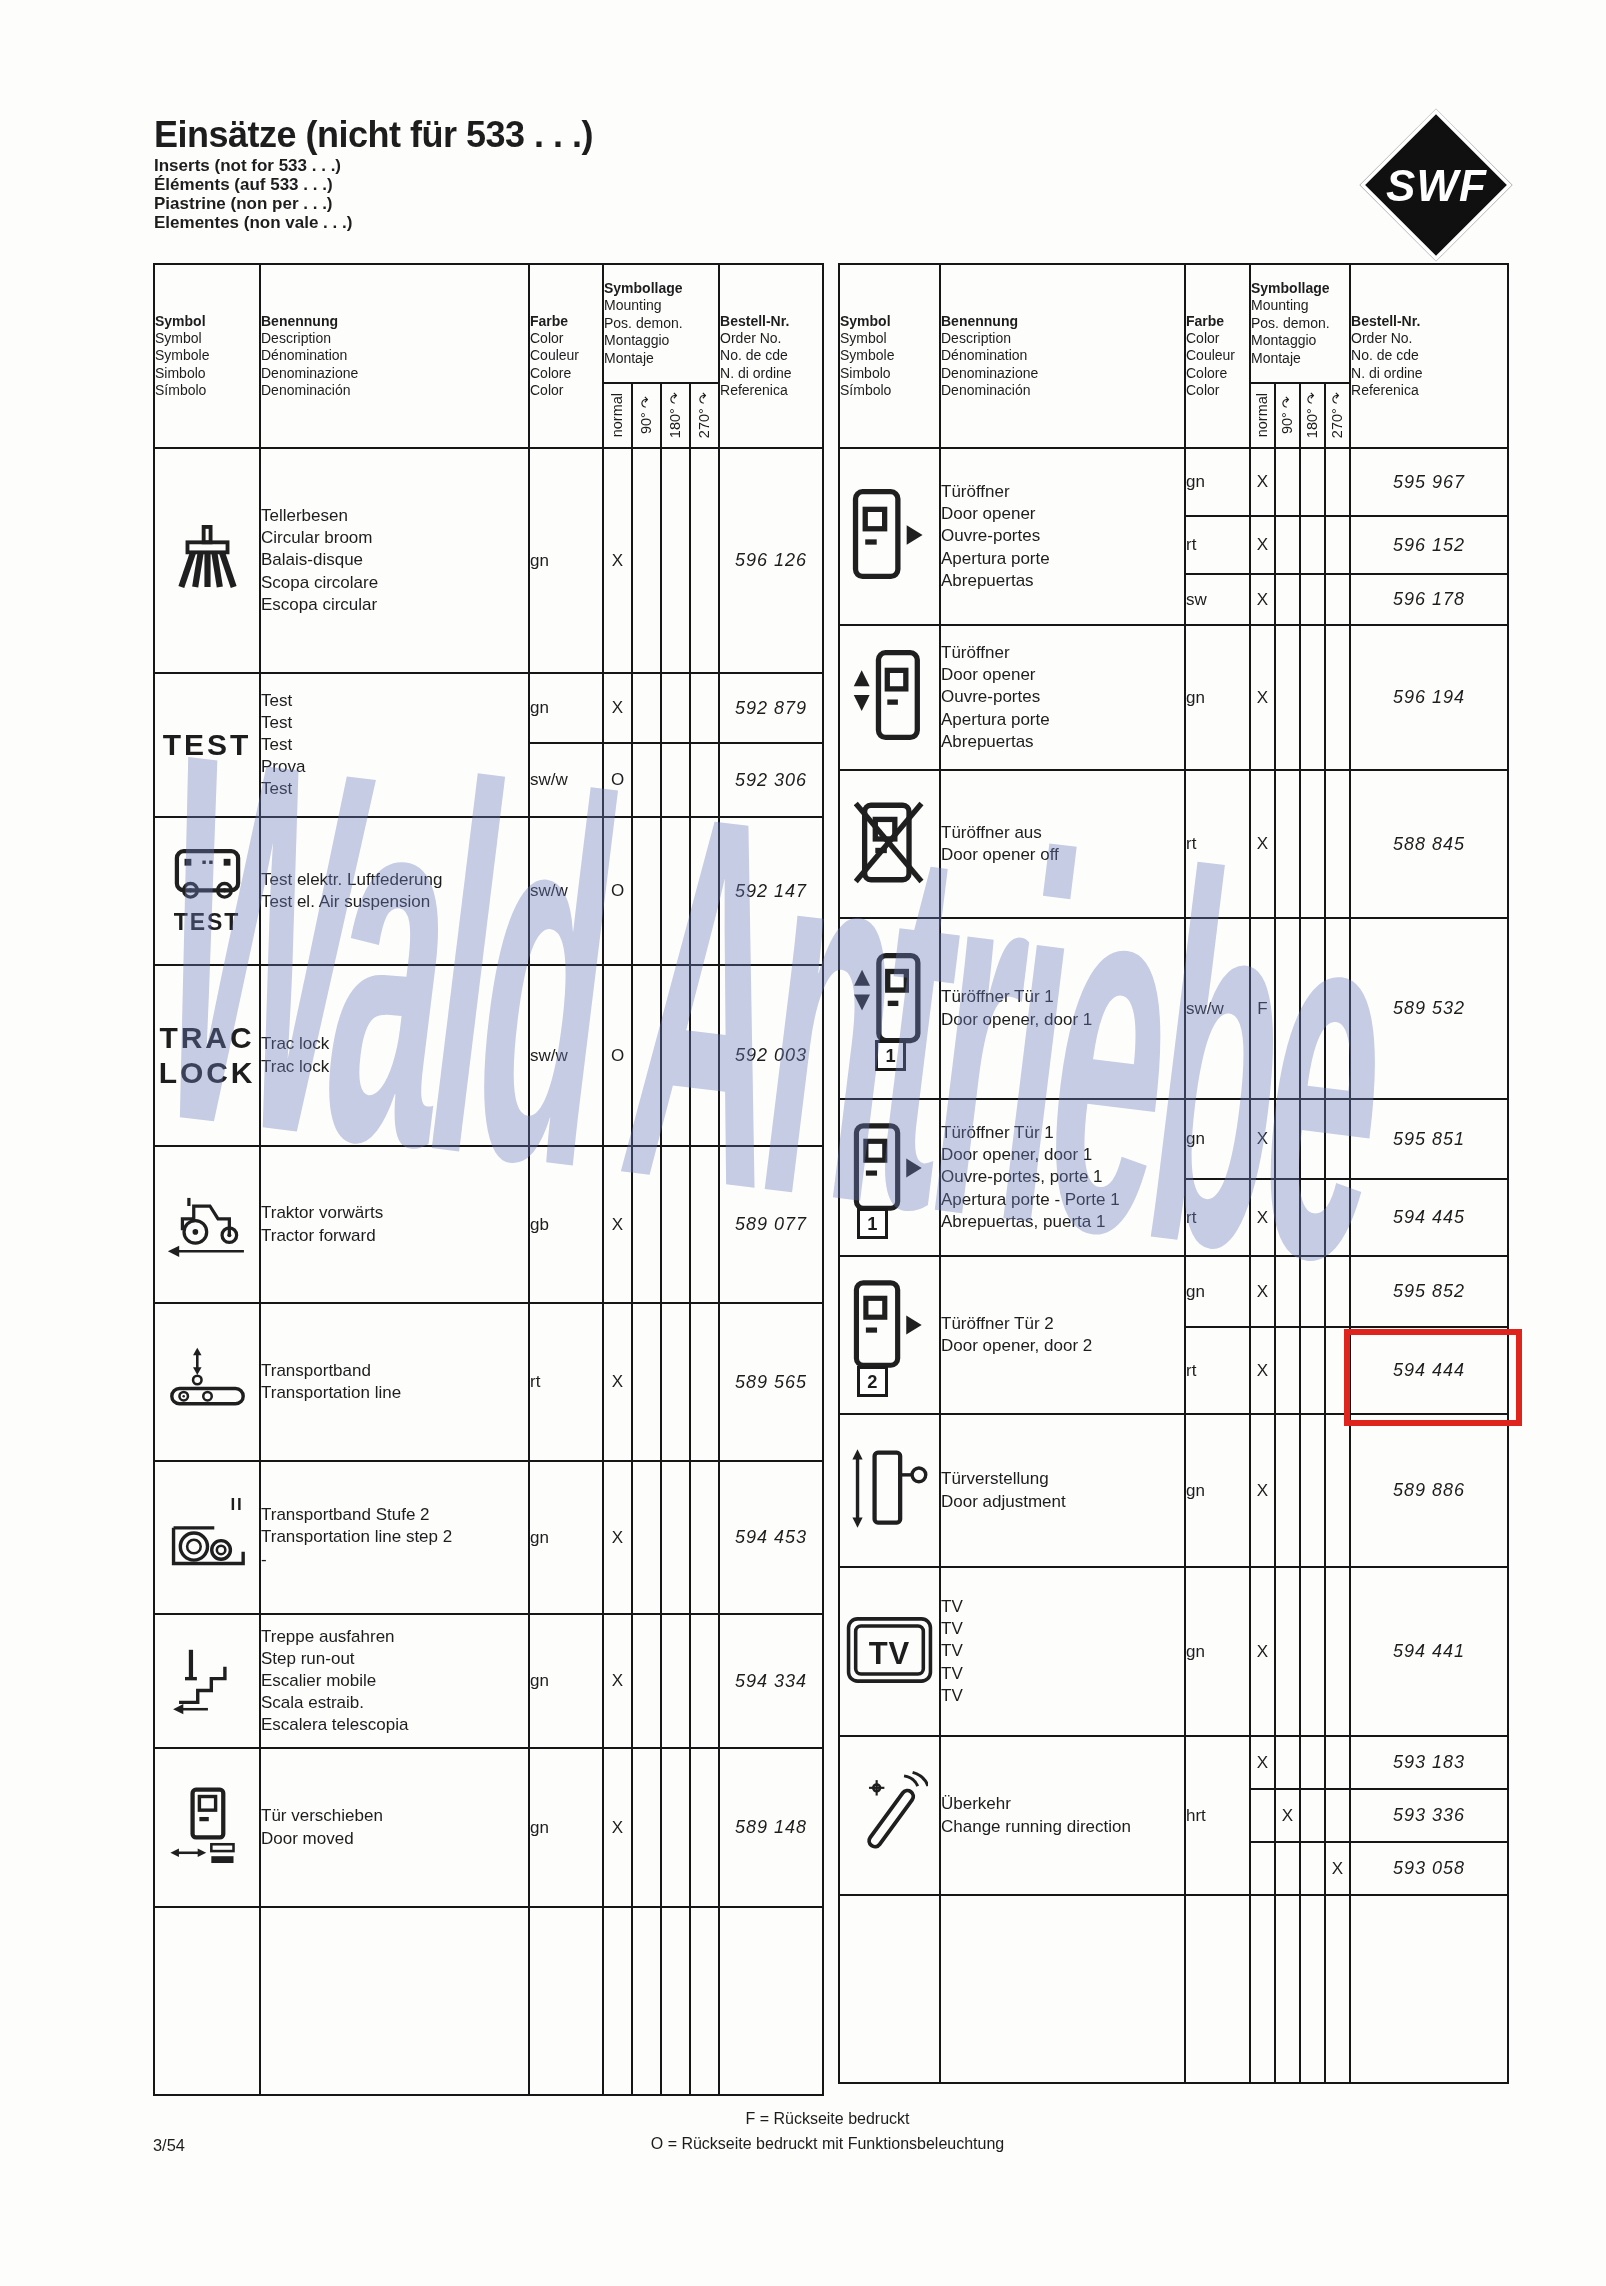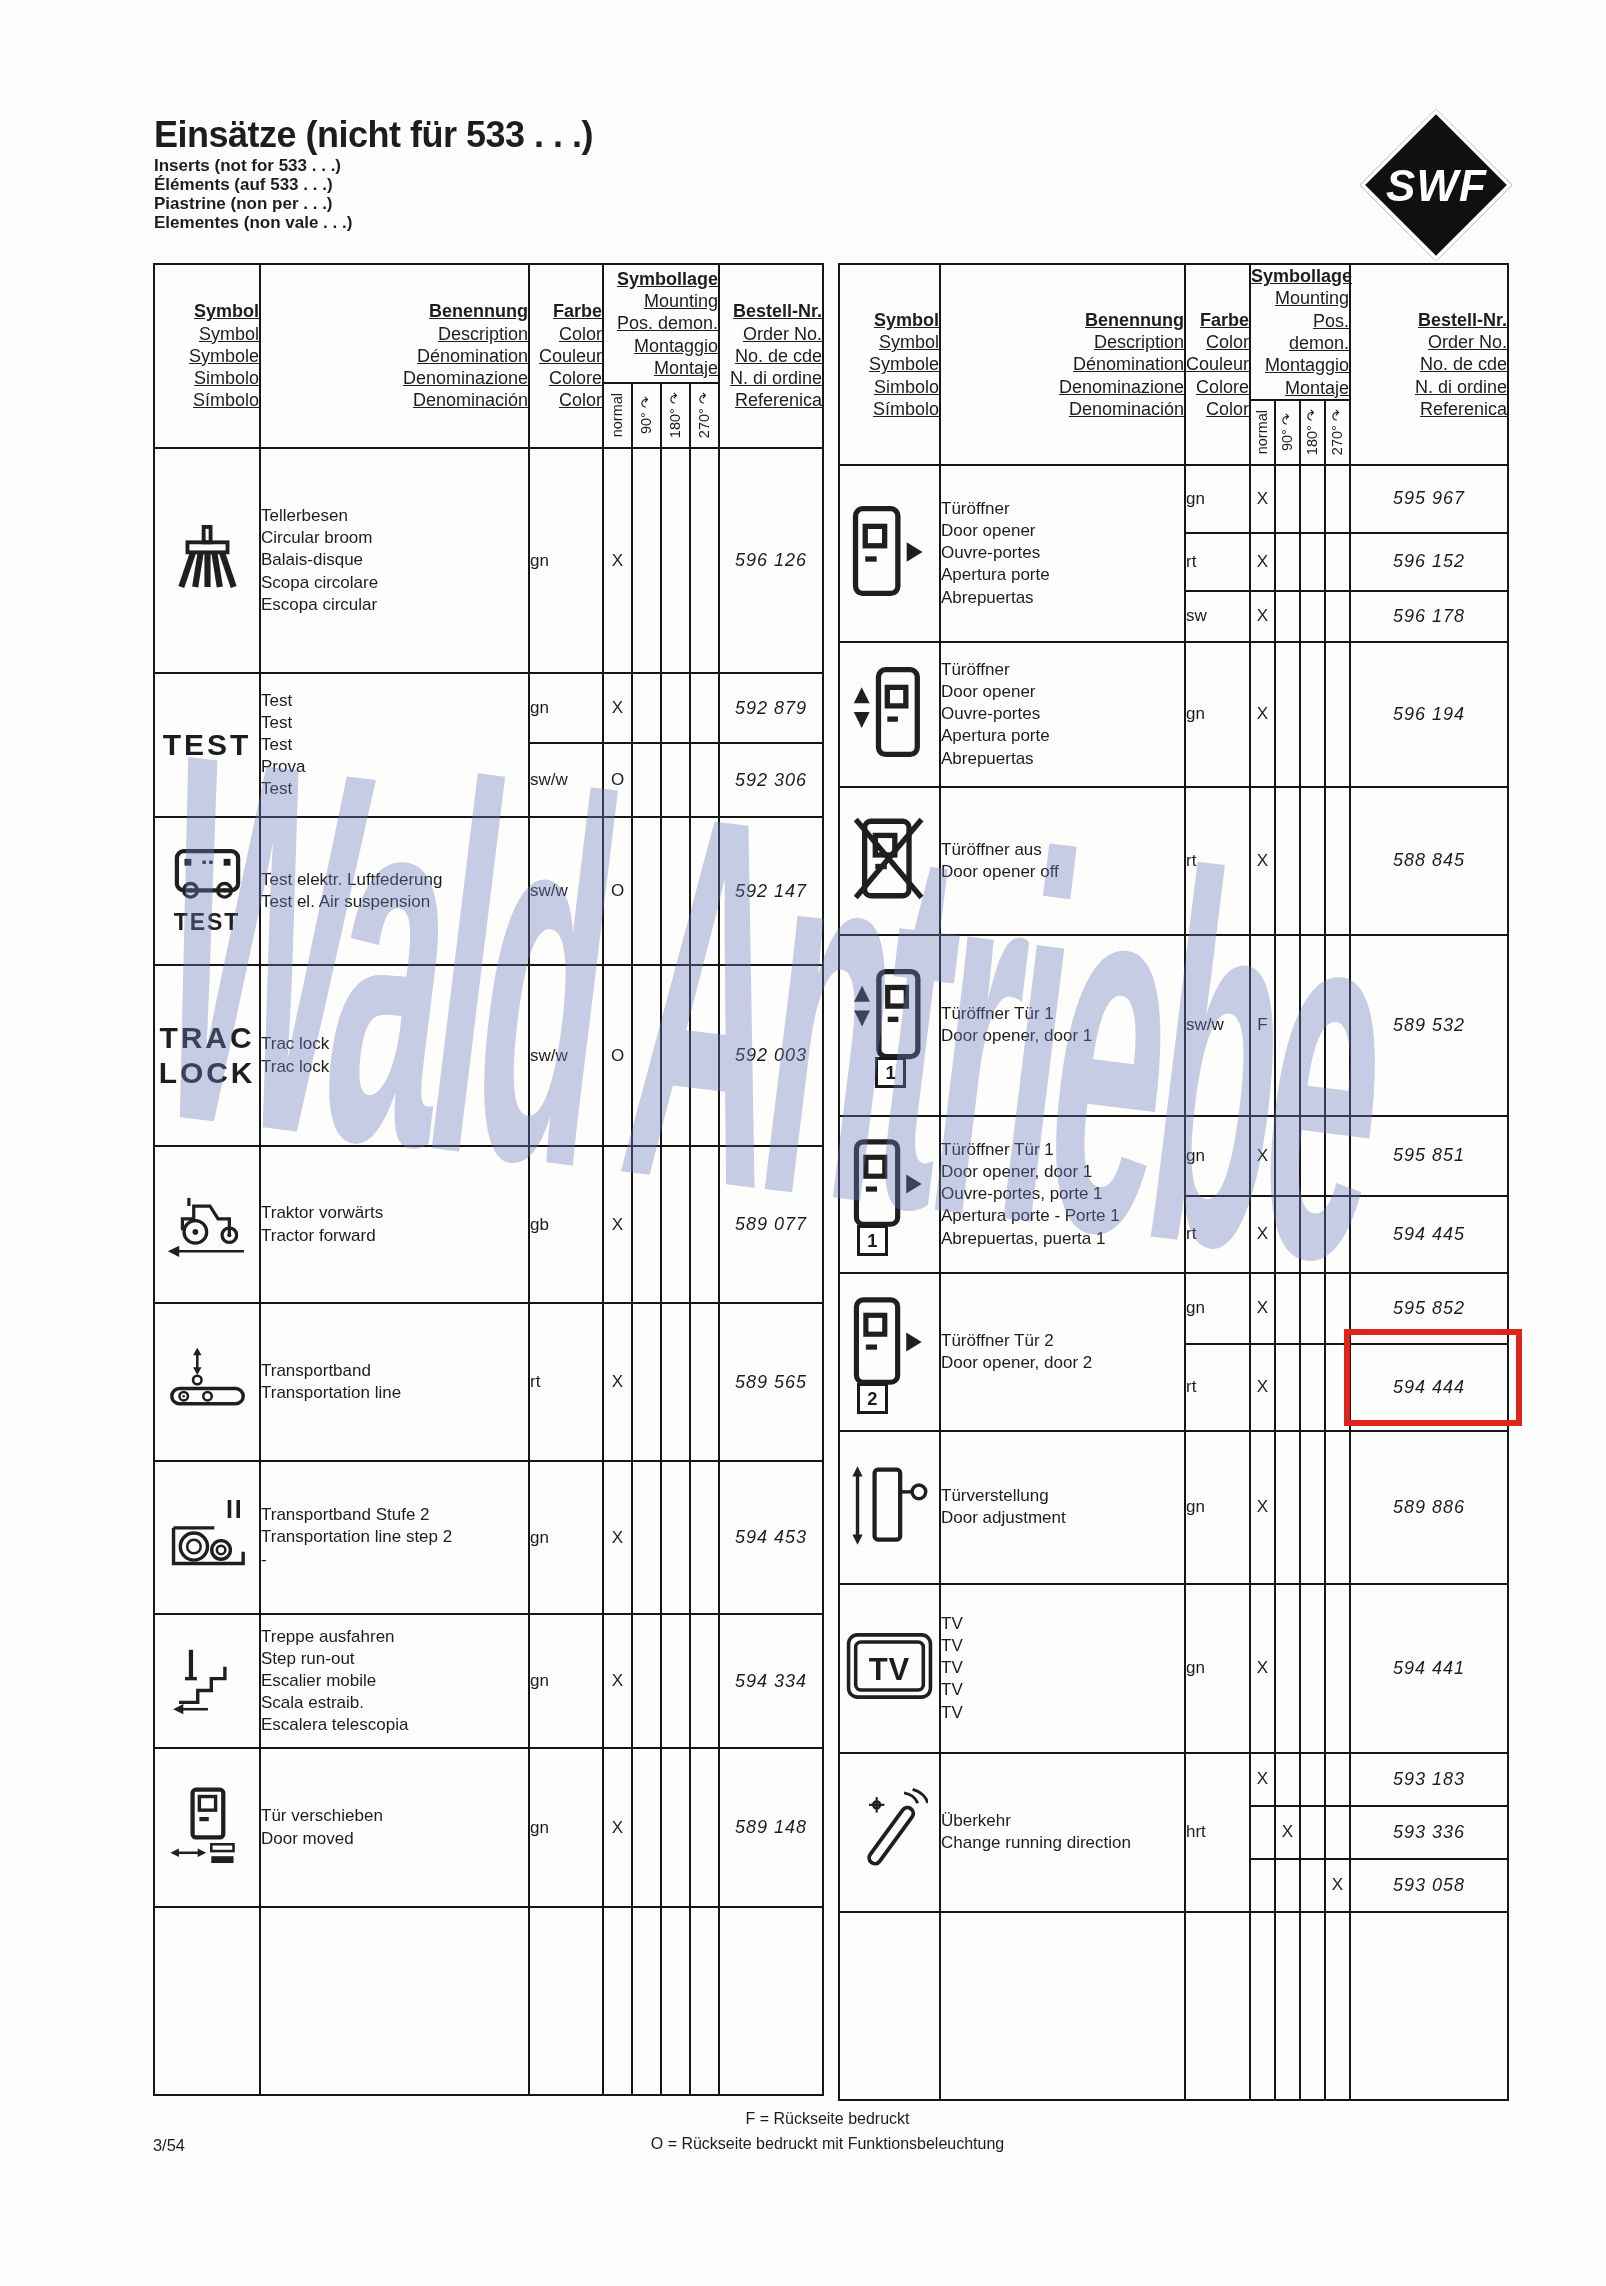--- a/index.html
+++ b/index.html
@@ -18,39 +18,39 @@
     background:#101010;transform:rotate(45deg);
     box-shadow:inset 0 0 0 3.9px #fff, inset 0 0 0 6.8px #101010;
   }
   .logo-text{
     position:absolute;left:0;top:55px;width:159px;text-align:center;
     color:#fff;font-size:44px;font-weight:bold;font-style:italic;letter-spacing:1px;
   }
   
   table.cat{position:absolute;border-collapse:collapse;table-layout:fixed;background:transparent;}
   .cat td,.cat th{border:2.4px solid #161616;padding:0;vertical-align:middle;font-weight:normal;}
-  .hd{text-align:right;vertical-align:top;padding:7.7px 0 0 11.6px;font-size:18px;line-height:1.24;text-decoration:underline;}
+  .hd{text-align:left;vertical-align:top;padding:7.7px 0 0 11.6px;font-size:14px;line-height:1.24;}
   .hd .b{font-weight:bold;}
   .hd .r{white-space:pre-line;}
   .rotcell{vertical-align:middle;text-align:center;}
   .rot{writing-mode:vertical-rl;transform:rotate(180deg);font-size:14.5px;margin:0 auto;line-height:1;white-space:nowrap;}
   .nm{white-space:pre-line;text-align:left;padding:5.8px 7.7px 5.8px 25px;font-size:17px;line-height:1.3;}
   .cl{text-align:left;padding-left:13.5px;font-size:17px;}
   .mk{text-align:center;font-size:17px;}
   .ord{text-align:center;font-size:18px;font-weight:bold;letter-spacing:1px;font-style:italic;}
   .sym{text-align:center;}
   .symwrap{position:relative;display:inline-block;}
   .biglabel{font-size:30px;font-weight:bold;letter-spacing:2.9px;white-space:pre-line;line-height:1.15;}
   .midlabel{font-size:23px;font-weight:bold;letter-spacing:1.9px;margin-top:1.9px;}
   .numbox{
     position:absolute;width:25px;height:25px;border:3.9px solid #1a1a1a;background:#fff;
     font-weight:bold;font-size:18.3px;line-height:25px;text-align:center;
   }
   .tvlabel{position:absolute;left:0;top:21px;width:100%;text-align:center;font-size:31px;font-weight:bold;letter-spacing:1px;}
-  .iilabel{position:absolute;right:5.8px;top:-3.9px;font-size:25px;font-weight:bold;letter-spacing:1.9px;}
+  .iilabel{position:absolute;right:5.8px;top:-3.9px;font-size:17px;font-weight:bold;letter-spacing:1.9px;}
   svg .ln{stroke:#1f1f1f;fill:none;}
   svg .fl{fill:#1f1f1f;stroke:none;}
   
   .watermark{
     position:absolute;left:198px;top:676px;z-index:5;pointer-events:none;
     font-size:386px;font-weight:bold;line-height:1;white-space:nowrap;
     color:rgba(105,124,186,0.38);letter-spacing:-17.4px;
     transform:rotate(7deg) scale(0.52,1.35);transform-origin:left top;
   }
   

